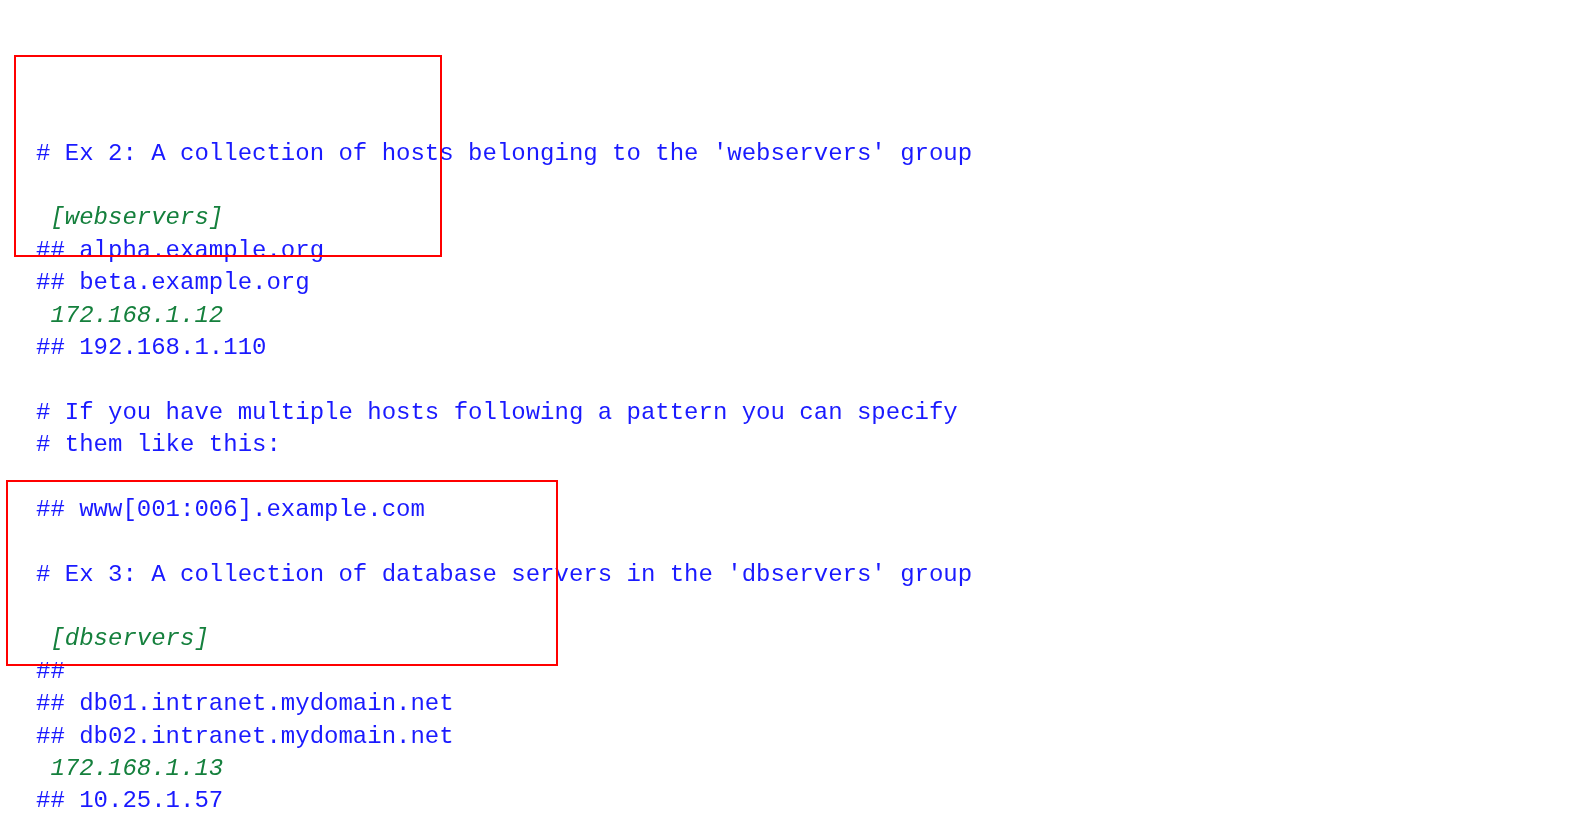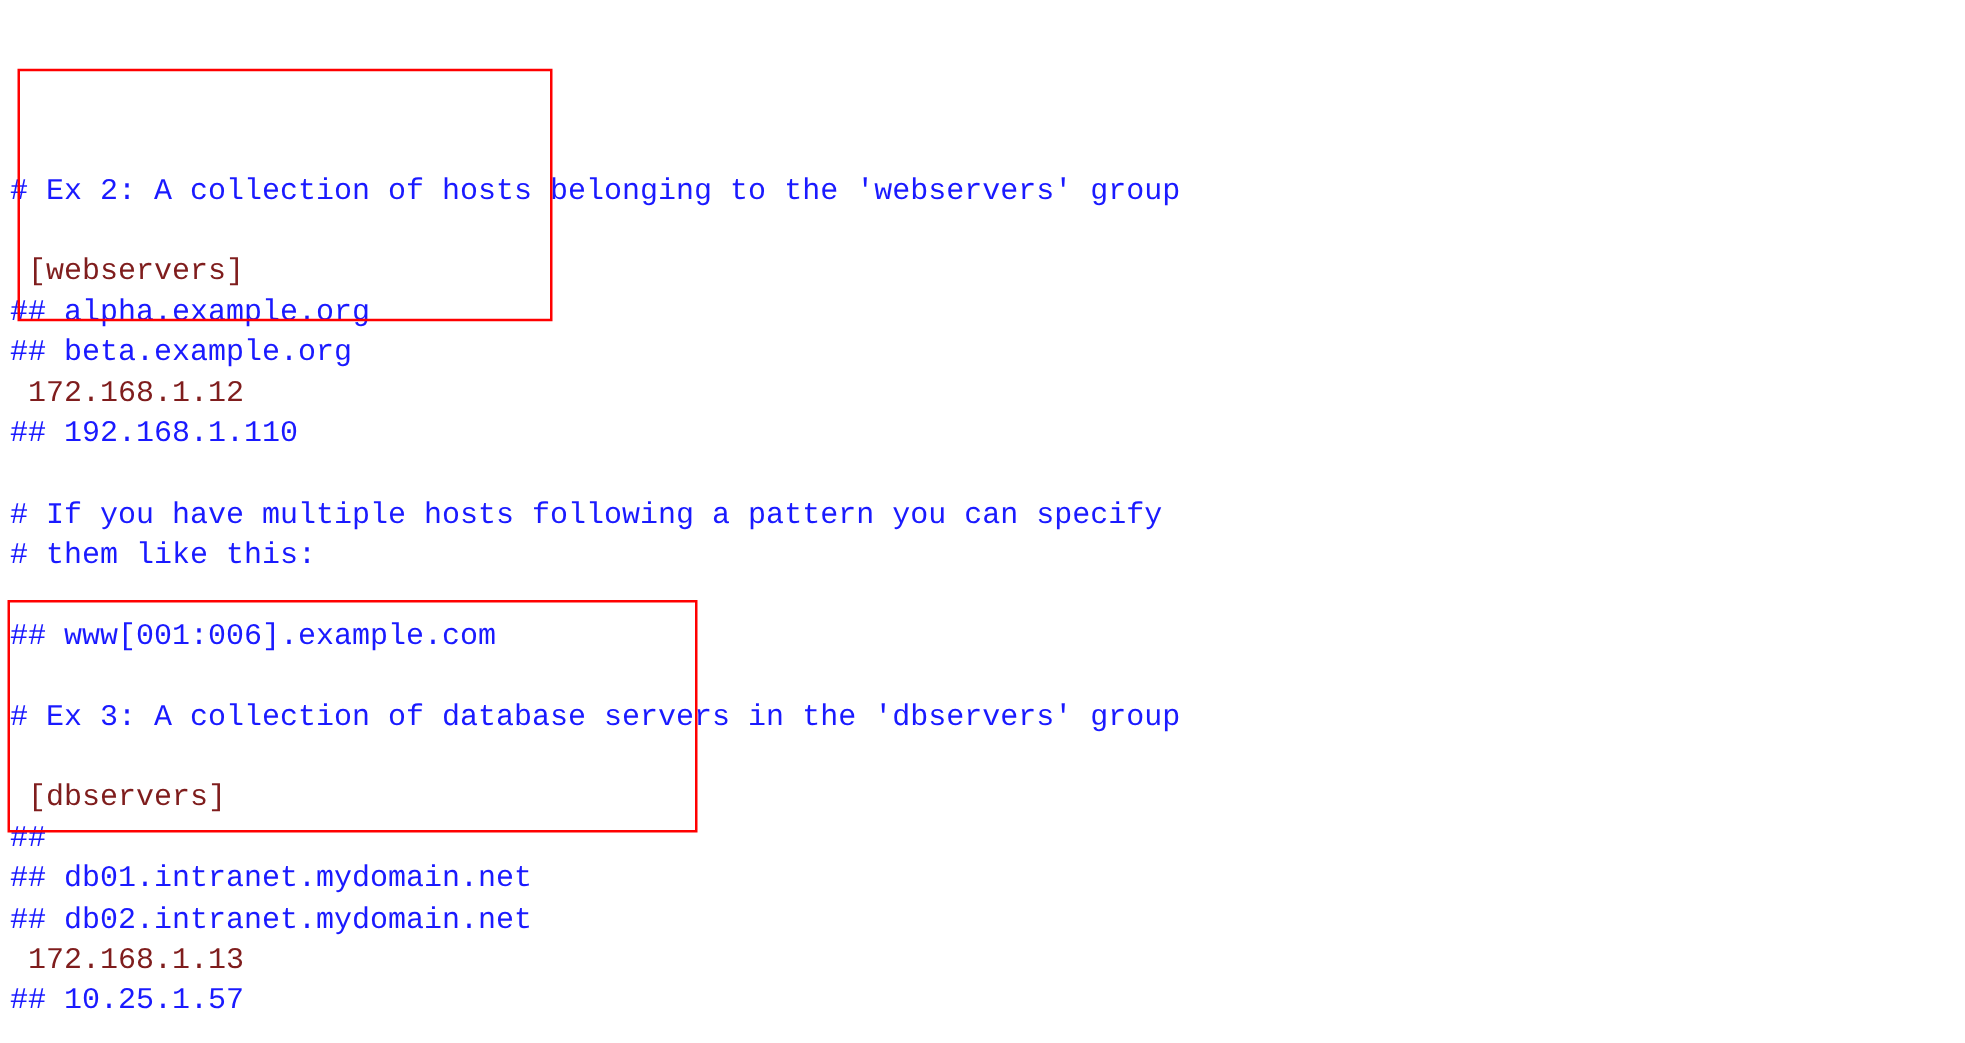--- a/index.html
+++ b/index.html
@@ -6,22 +6,22 @@
       margin: 0;
       padding: 8px;
       font-family: "Consolas", "Monaco", "Courier New", monospace;
       font-size: 24px;
       line-height: 1.35;
       background: #ffffff;
       white-space: pre;
       position: relative;
     }
     .comment { color: #1a1aff; }
-    .plain { color: #7f1d1d; }
-    .line { display: block; }
+    .plain { color: #15803d; font-style: italic; }
+    .line { display: block; margin-left: 28px; }
     .box1, .box2 {
       position: absolute;
       border: 2px solid #ff0000;
       pointer-events: none;
     }
     .box1 { top: 55px; left: 14px; width: 424px; height: 198px; }
     .box2 { top: 480px; left: 6px; width: 548px; height: 182px; }
   </style>
 </head>
 <body>

